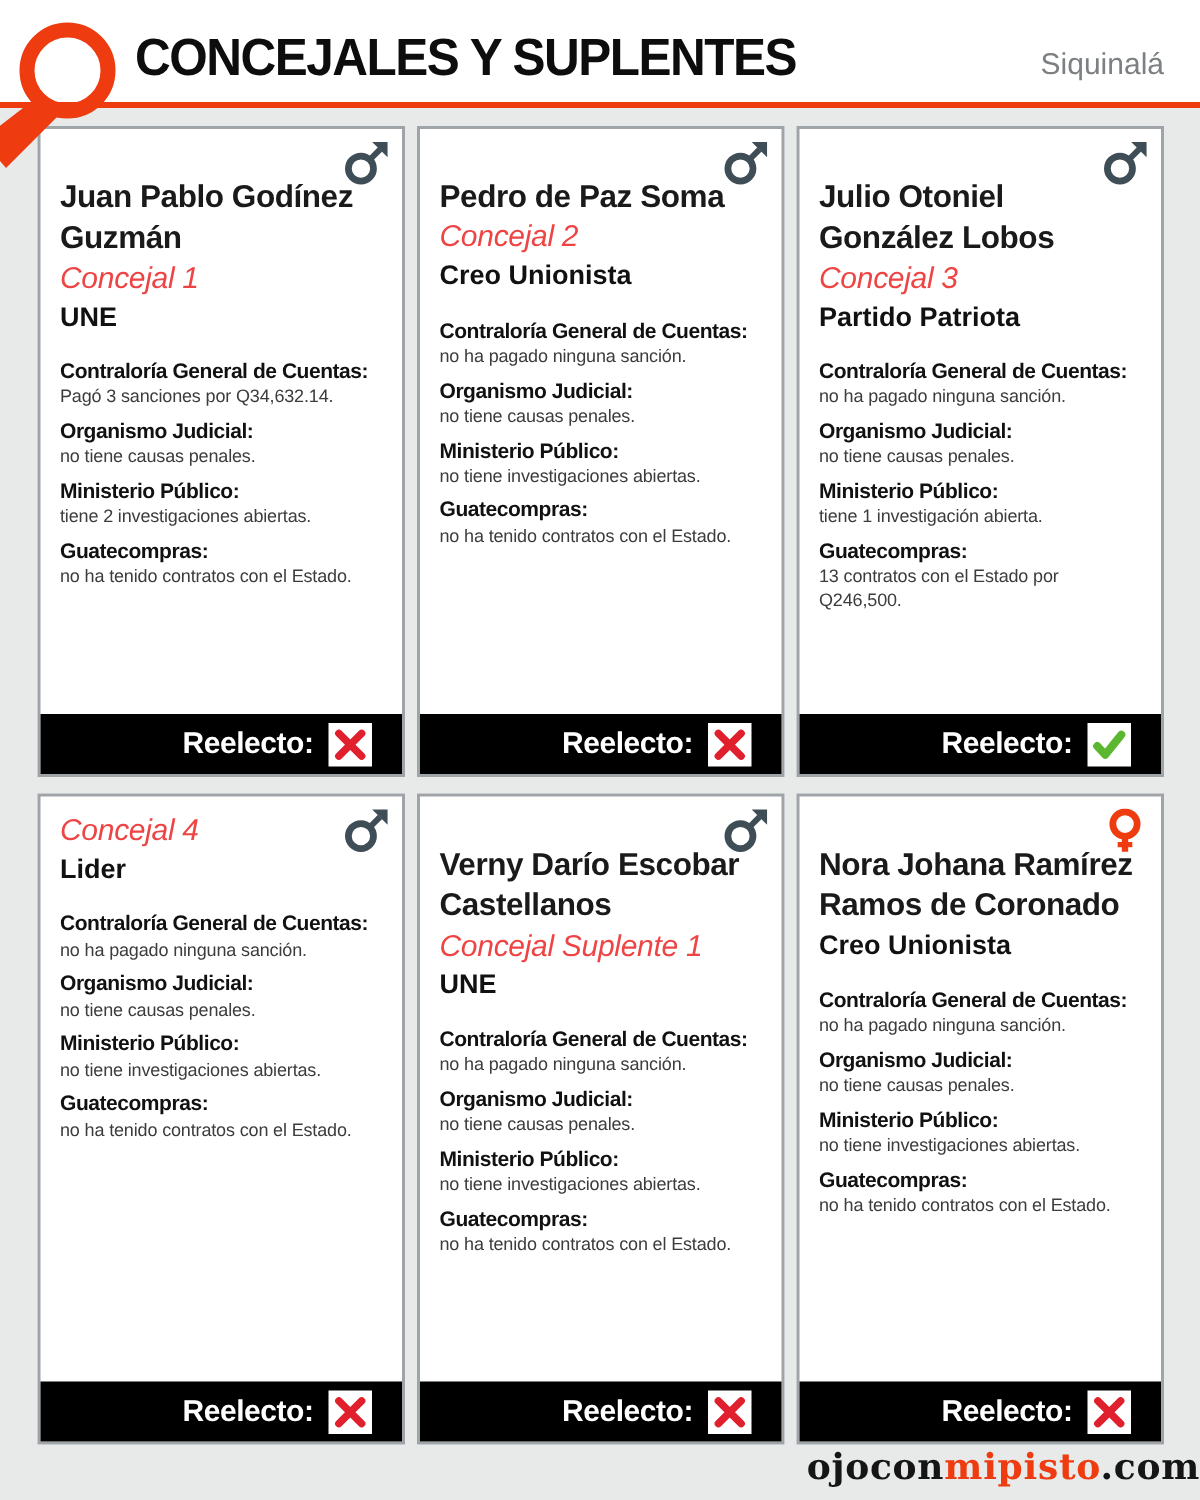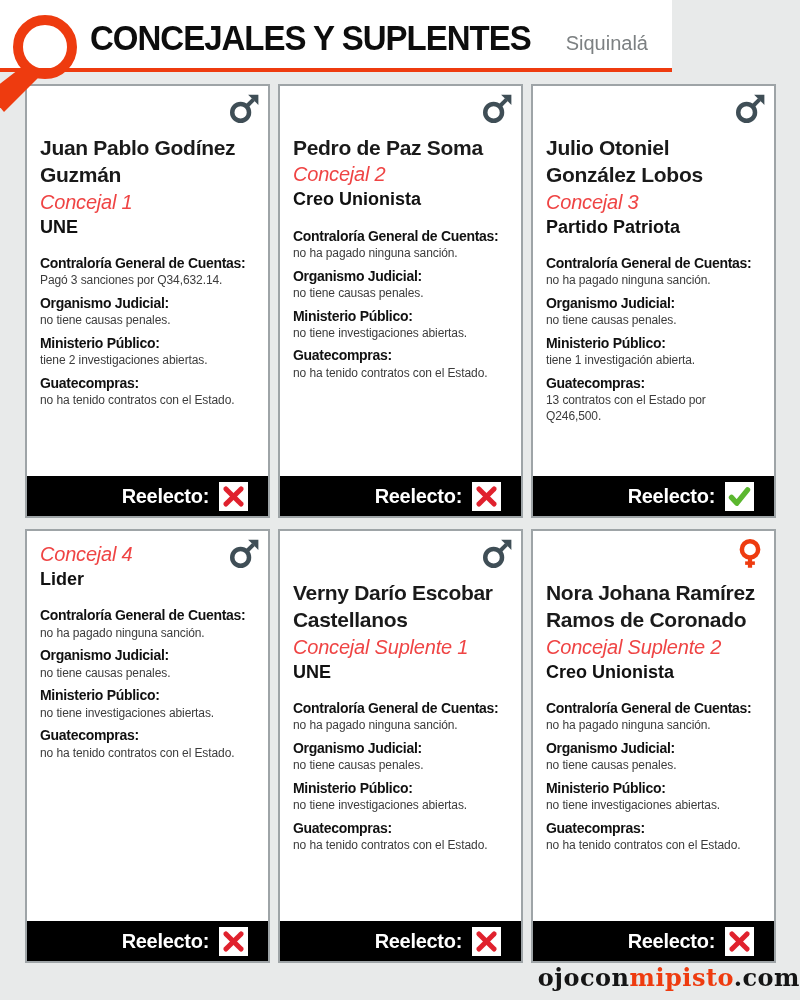--- a/index.html
+++ b/index.html
@@ -4,21 +4,21 @@
 <style>
   html,body{margin:0;padding:0;}
   body{
     width:800px;height:1000px;overflow:hidden;position:relative;
     background:#e8eaea;
     font-family:"Liberation Sans", sans-serif;
     -webkit-font-smoothing:antialiased;
   }
   
   .header{
-    position:relative;width:672px;height:72px;background:#ffffff;
+    position:relative;width:800px;height:72px;background:#ffffff;
     border-bottom:4px solid #ee3b0f;box-sizing:border-box;
   }
   .logo{position:absolute;left:0;top:13px;width:92px;height:108px;z-index:5;}
   .title{
     position:absolute;left:90px;top:18px;
     font-size:33px;font-weight:bold;letter-spacing:-1px;color:#0d0d0d;
     white-space:nowrap;transform:scaleY(1.06);transform-origin:left top;
   }
   .muni{
     position:absolute;right:24px;top:32px;
@@ -34,21 +34,21 @@
     position:relative;box-sizing:border-box;height:434px;
     background:#ffffff;border:2px solid #9ea4a7;
     display:flex;flex-direction:column;
   }
   .card-body{flex:1 1 auto;padding:10px 13px 0 13px;position:relative;}
   .gender-icon{position:absolute;top:8px;right:9px;width:30px;height:30px;}
   .gender-icon svg{width:30px;height:30px;display:block;}
   .gender-icon.male{color:#3f4e56;}
   .gender-icon.female{color:#ee3b0f;}
   .person-name{
-    margin-top:38px;font-size:21px;font-weight:bold;color:#1a1a1a;
+    margin-top:22px;font-size:21px;font-weight:bold;color:#1a1a1a;
     line-height:1.3;letter-spacing:-0.3px;
   }
   .person-position{font-style:italic;font-size:20px;color:#ef4444;line-height:1.3;letter-spacing:-0.2px;}
   .person-party{font-size:18px;font-weight:bold;color:#111;line-height:1.35;}
   .records{margin-top:15px;}
   .rec-label{
     font-size:14px;font-weight:bold;color:#111;letter-spacing:-0.3px;
     line-height:1.4;margin-top:5px;white-space:nowrap;
   }
   .rec-value{font-size:12px;color:#3c3c3c;line-height:1.28;letter-spacing:-0.1px;}
@@ -266,21 +266,20 @@
     <div class="card-body">
       <span class="gender-icon female">
 
         <svg class="female-svg" viewBox="0 0 24 24" aria-hidden="true">
           <circle cx="12" cy="8.3" r="6.5" fill="none" stroke="currentColor" stroke-width="3.6"></circle>
           <line x1="12" y1="14.6" x2="12" y2="23" stroke="currentColor" stroke-width="3.4"></line>
           <line x1="8.1" y1="19.3" x2="15.9" y2="19.3" stroke="currentColor" stroke-width="2.8"></line>
         </svg>
       </span>
       <div class="person-name">Nora Johana Ramírez Ramos de Coronado</div>
-      <div class="person-position">Concejal Suplente 2</div>
       <div class="person-party">Creo Unionista</div>
       <div class="records">
           <div class="rec-label">Contraloría General de Cuentas:</div>
           <div class="rec-value">no ha pagado ninguna sanción.</div>
           <div class="rec-label">Organismo Judicial:</div>
           <div class="rec-value">no tiene causas penales.</div>
           <div class="rec-label">Ministerio Público:</div>
           <div class="rec-value">no tiene investigaciones abiertas.</div>
           <div class="rec-label">Guatecompras:</div>
           <div class="rec-value">no ha tenido contratos con el Estado.</div>

